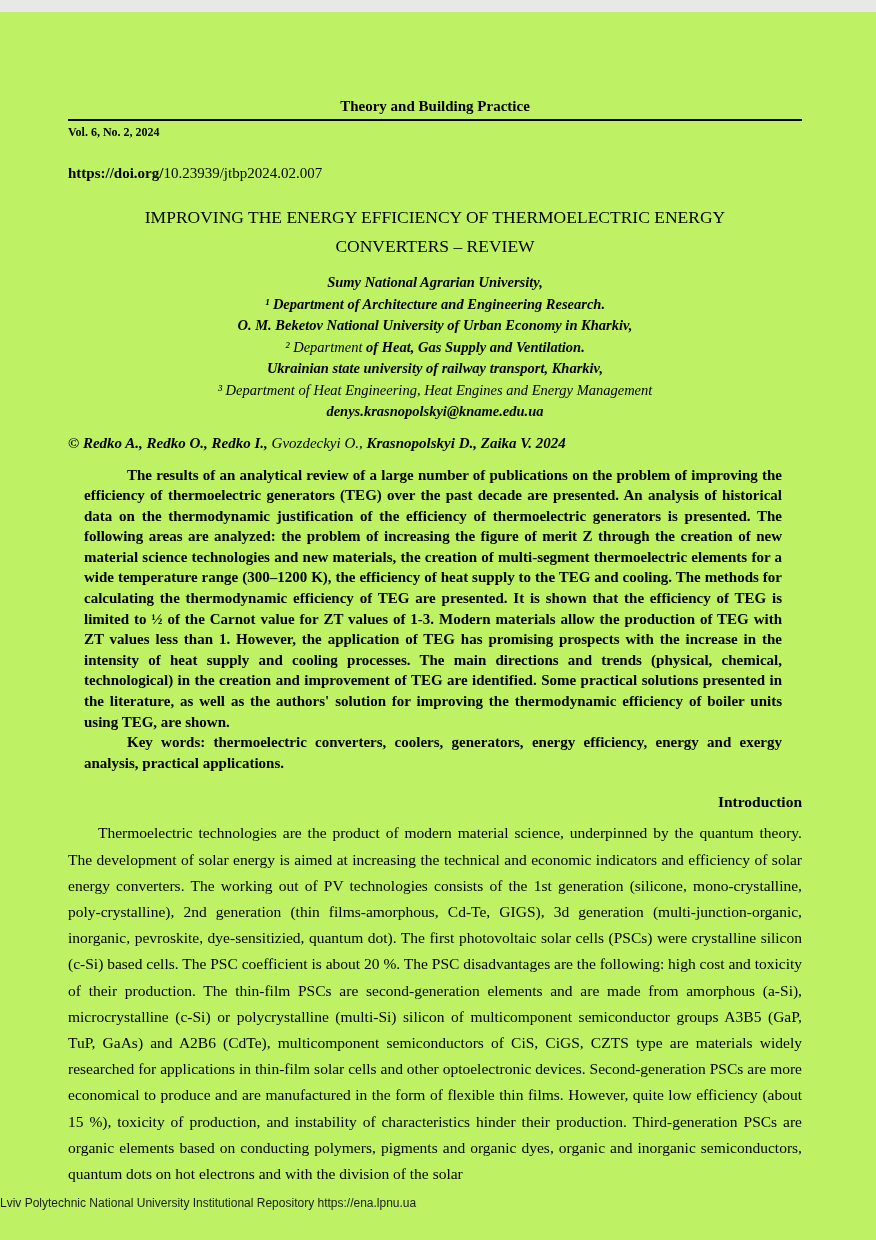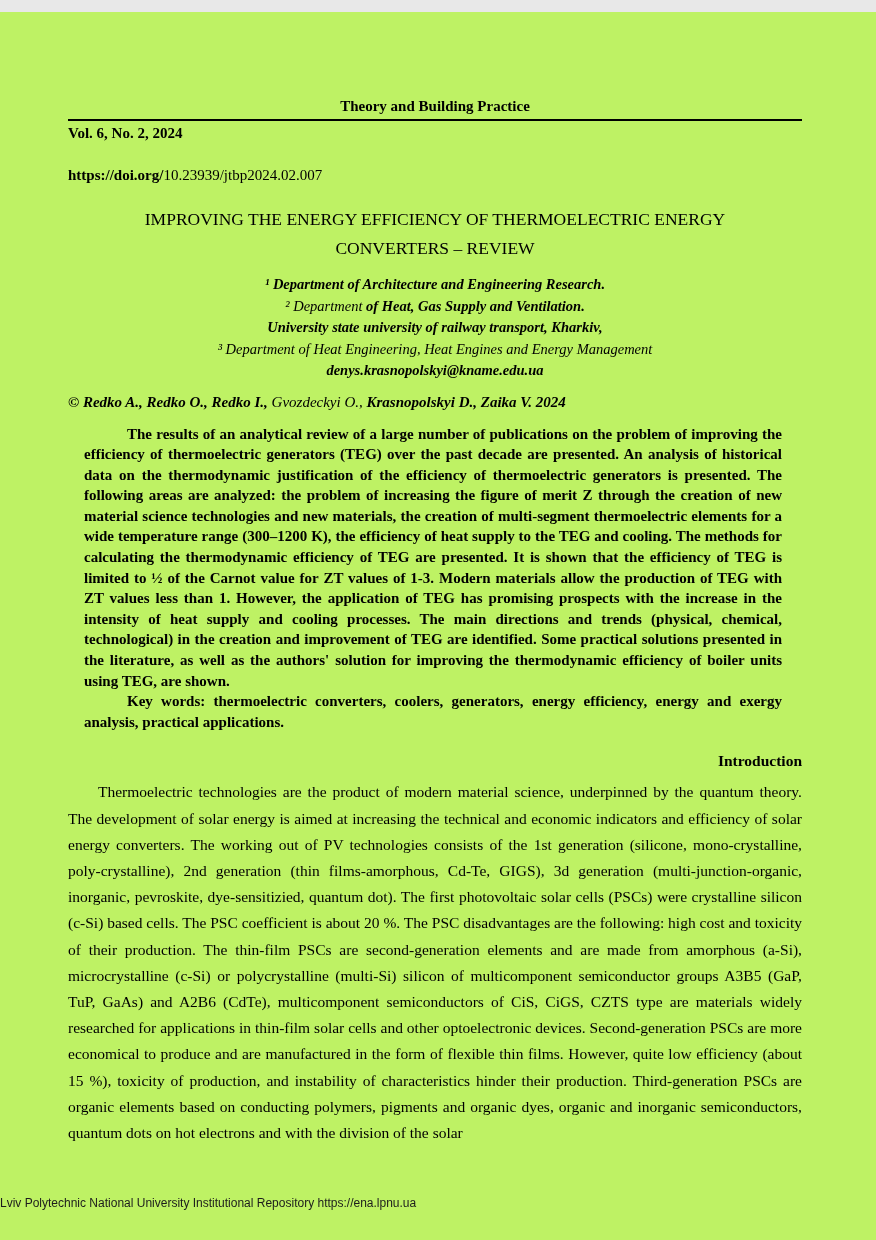--- a/index.html
+++ b/index.html
@@ -14,21 +14,21 @@
   }
   .content { position: absolute; left: 68px; top: 0; width: 734px; }
 
   .journal-name {
     padding-top: 86px;
     text-align: center;
     font-weight: bold;
     font-size: 15px;
   }
   .header-rule { border: 0; border-top: 2px solid #000; margin: 4px 0 0 0; }
-  .volume { margin-top: 4px; font-weight: bold; font-size: 15px; }
+  .volume { margin-top: 4px; font-weight: bold; font-size: 12px; }
 
   .doi-line { margin-top: 25px; font-size: 15px; }
   .doi-prefix { font-weight: bold; }
 
   .authors {
     margin-top: 15px;
     text-align: right;
     font-weight: bold;
     font-size: 15px;
     line-height: 22px;
@@ -105,23 +105,25 @@
     <div class="volume">Vol. 6, No. 2, 2024</div>
 
     <div class="doi-line">
       <span class="doi-prefix">https://doi.org/</span><span>10.23939/jtbp2024.02.007</span>
     </div>
 
 
     <div class="paper-title">IMPROVING THE ENERGY EFFICIENCY OF THERMOELECTRIC ENERGY CONVERTERS – REVIEW</div>
 
     <div class="affiliations">
+      <div class="aff-bold">Sumy National Agrarian University,</div>
       <div class="aff-bold">¹ Department of Architecture and Engineering Research.</div>
+      <div class="aff-bold">O. M. Beketov National University of Urban Economy in Kharkiv,</div>
       <div><span class="aff-light">² Department </span><span class="aff-bold">of Heat, Gas Supply and Ventilation.</span></div>
-      <div class="aff-bold">University state university of railway transport, Kharkiv,</div>
+      <div class="aff-bold">Ukrainian state university of railway transport, Kharkiv,</div>
       <div class="aff-light">³ Department of Heat Engineering, Heat Engines and Energy Management</div>
       <div class="aff-bold">denys.krasnopolskyi@kname.edu.ua</div>
     </div>
 
     <div class="copyright">
       <span>© Redko A., Redko O., Redko I., </span><span class="light">Gvozdeckyi O., </span><span>Krasnopolskyi D., Zaika V. 2024</span>
     </div>
 
     <div class="abstract">
       <p>The results of an analytical review of a large number of publications on the problem of improving the efficiency of thermoelectric generators (TEG) over the past decade are presented. An analysis of historical data on the thermodynamic justification of the efficiency of thermoelectric generators is presented. The following areas are analyzed: the problem of increasing the figure of merit Z through the creation of new material science technologies and new materials, the creation of multi-segment thermoelectric elements for a wide temperature range (300–1200 K), the efficiency of heat supply to the TEG and cooling. The methods for calculating the thermodynamic efficiency of TEG are presented. It is shown that the efficiency of TEG is limited to ½ of the Carnot value for ZT values of 1-3. Modern materials allow the production of TEG with ZT values less than 1. However, the application of TEG has promising prospects with the increase in the intensity of heat supply and cooling processes. The main directions and trends (physical, chemical, technological) in the creation and improvement of TEG are identified. Some practical solutions presented in the literature, as well as the authors' solution for improving the thermodynamic efficiency of boiler units using TEG, are shown.</p>

